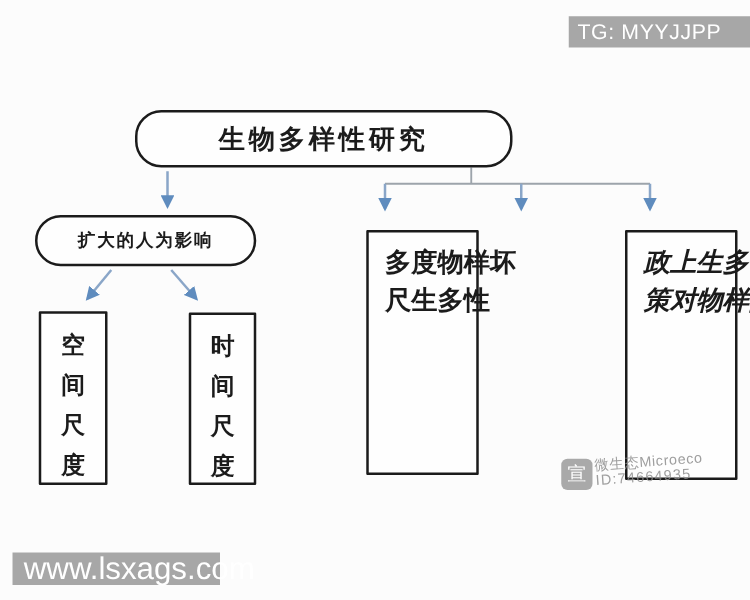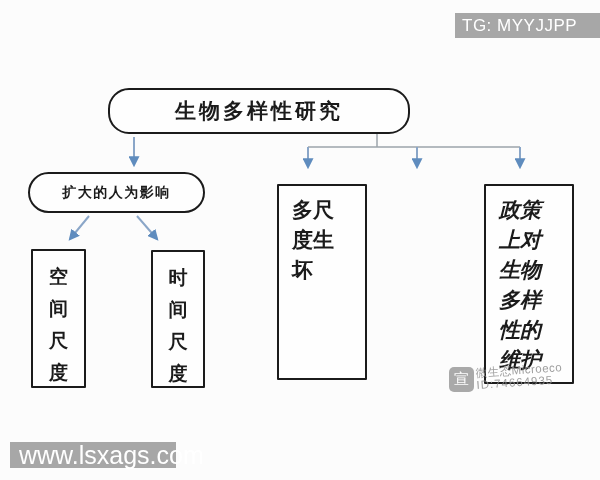--- a/index.html
+++ b/index.html
@@ -14,21 +14,21 @@
     background:rgba(255,255,255,.55);box-sizing:border-box;
   }
   .hlabel{display:flex;align-items:center;justify-content:center;
     font-weight:600;white-space:nowrap;border-radius:21px;}
   #root-box{left:108px;top:88px;width:302px;height:46px;font-size:21px;letter-spacing:3px;}
   #human-impact-box{left:28px;top:172px;width:177px;height:41px;font-size:14px;letter-spacing:1.5px;}
   .vchar-box{display:flex;flex-direction:column;align-items:center;padding-top:9px;}
   .vchar-box .ch{font-size:19px;font-weight:600;line-height:32px;}
   #spatial-box{left:31px;top:249px;width:55px;height:139px;}
   #temporal-box{left:151px;top:250px;width:54px;height:138px;}
-  .vrows-box{display:flex;flex-direction:column;padding:9px 16px 0 13px;}
+  .vrows-box{display:flex;padding:9px 16px 0 13px;margin-left:16px;}
   .vrow{display:flex;justify-content:space-between;font-size:21px;font-weight:600;line-height:30px;}
   #multiscale-box{left:277px;top:184px;width:90px;height:196px;}
   #ecosystem-box{left:378px;top:184px;width:90px;height:190px;}
   #policy-box{left:484px;top:184px;width:90px;height:200px;font-style:italic;}
   #connector-layer{position:absolute;left:0;top:0;width:600px;height:480px;pointer-events:none;}
   .banner{
     position:absolute;background:#a7a7a7;color:#fff;
     font-family:"Liberation Sans","DejaVu Sans",sans-serif;
     display:flex;align-items:center;white-space:nowrap;
   }
@@ -90,20 +90,22 @@
   <div id="temporal-box" class="dbox vchar-box">
     <span class="ch">时</span>
     <span class="ch">间</span>
     <span class="ch">尺</span>
     <span class="ch">度</span>
   </div>
 
   <div id="multiscale-box" class="dbox vrows-box">
     <div class="vrow">多尺</div>
     <div class="vrow">度生</div>
+    <div class="vrow">物多</div>
+    <div class="vrow">样性</div>
     <div class="vrow">坏</div>
   </div>
 
 
   <div id="policy-box" class="dbox vrows-box">
     <div class="vrow">政策</div>
     <div class="vrow">上对</div>
     <div class="vrow">生物</div>
     <div class="vrow">多样</div>
     <div class="vrow">性的</div>

